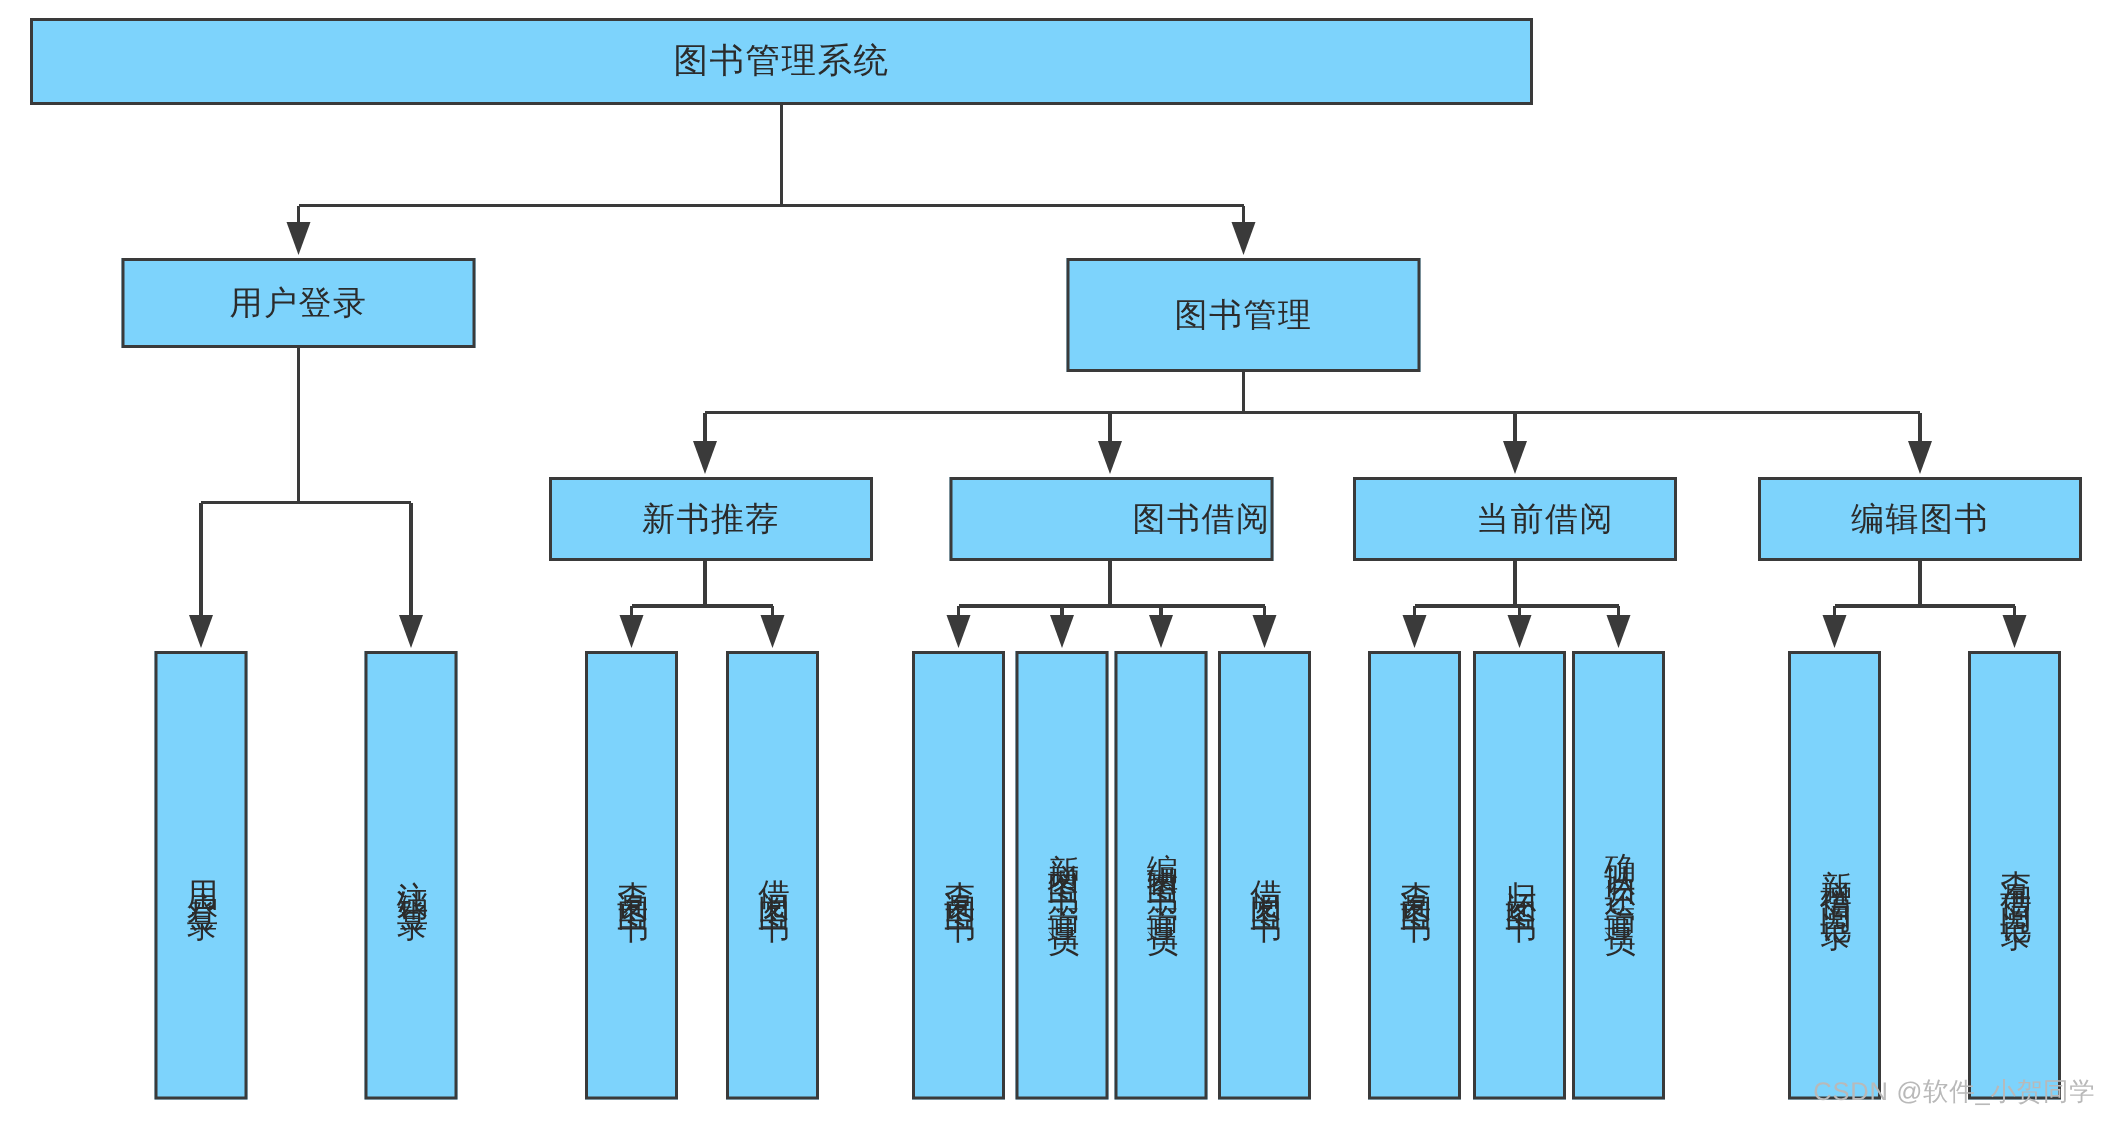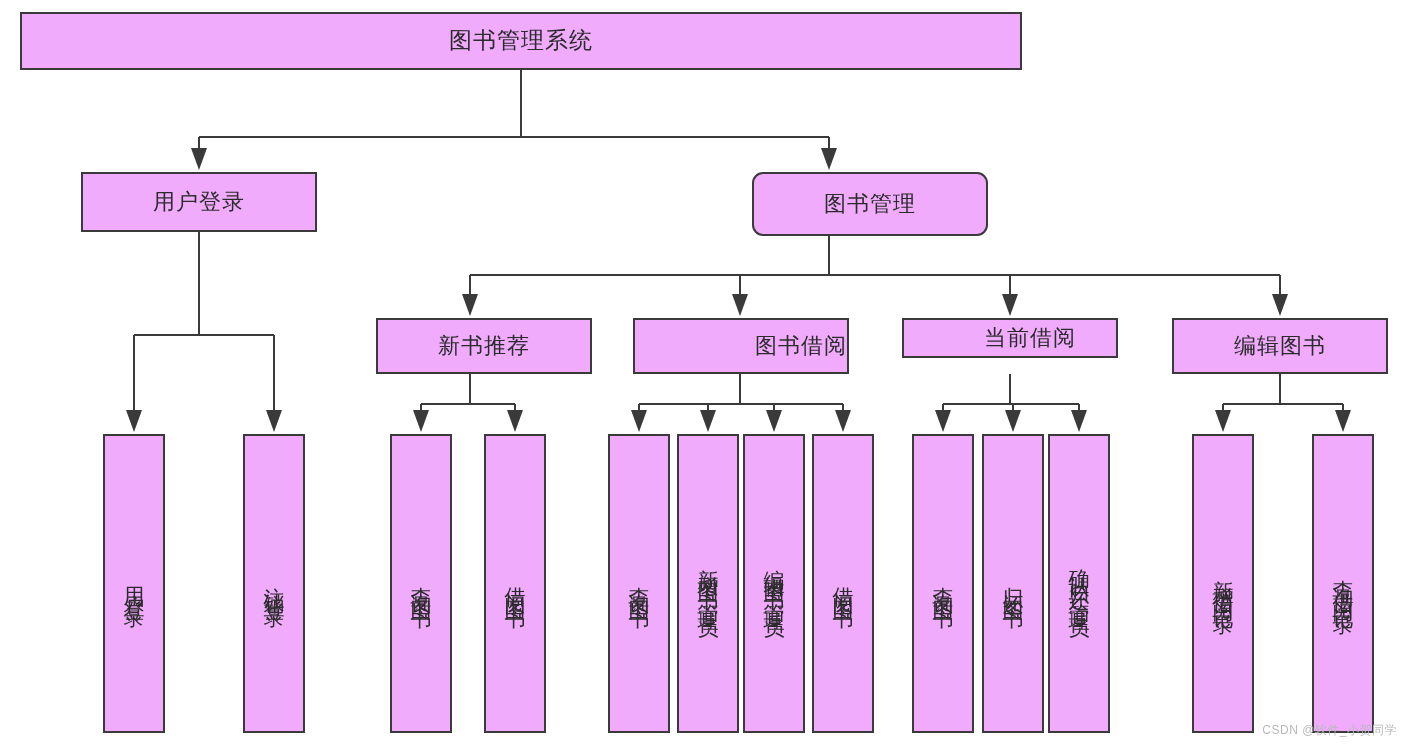--- a/index.html
+++ b/index.html
@@ -1,25 +1,25 @@
 <!DOCTYPE html>
 <html><head>
 <meta charset="utf-8">
 <style>
   html,body{margin:0;padding:0;background:#ffffff;}
   body{width:1405px;height:747px;font-family:"Liberation Sans","DejaVu Sans",sans-serif;overflow:hidden;}
   #stage{position:relative;width:1405px;height:747px;background:#fff;}
   svg#wires{position:absolute;left:0;top:0;width:1405px;height:747px;}
-  .node{position:absolute;box-sizing:border-box;background:#f0abfc;border:2.5px solid #3a3a3a;
+  .node{position:absolute;box-sizing:border-box;background:#7dd3fc;border:2.5px solid #3a3a3a;
         display:flex;align-items:center;justify-content:center;color:#2b2b2b;}
   .node.h{font-size:22px;letter-spacing:1px;line-height:1.1;}
   .node.v{writing-mode:vertical-rl;text-orientation:upright;font-size:21px;letter-spacing:7px;
           line-height:1.05;padding:4px 0;text-align:center;}
   .node.root{font-size:23px;}
-  #watermark{position:absolute;right:8px;bottom:8px;font-size:12px;color:#b9b9b9;
+  #watermark{position:absolute;right:8px;bottom:8px;font-size:17px;color:#b9b9b9;
              letter-spacing:.5px;white-space:nowrap;pointer-events:none;}
 </style>
 </head>
 <body>
 
 <div id="stage">
   <svg id="wires" viewBox="0 0 1405 747">
       <line x1="521" y1="70" x2="521" y2="137" stroke="#3a3a3a" stroke-width="2.5" shape-rendering="crispEdges"></line>
       <line x1="199" y1="137" x2="829" y2="137" stroke="#3a3a3a" stroke-width="2.5" shape-rendering="crispEdges"></line>
       <line x1="199" y1="137" x2="199" y2="150" stroke="#3a3a3a" stroke-width="2.5" shape-rendering="crispEdges"></line>
@@ -73,30 +73,30 @@
       <line x1="1343" y1="404" x2="1343" y2="412" stroke="#3a3a3a" stroke-width="2.5" shape-rendering="crispEdges"></line>
       <polygon points="1335,410 1351,410 1343,432" fill="#3a3a3a"></polygon>
     </svg>
   <div id="nodes">
       <div class="node h root" style="left: 20px; top: 12px; width: 1002px; height: 58px;">
         <span>图书管理系统</span>
       </div>
       <div class="node h" style="left: 81px; top: 172px; width: 236px; height: 60px;">
         <span>用户登录</span>
       </div>
-      <div class="node h" style="left: 752px; top: 172px; width: 236px; height: 64px; border-radius: 11px;">
+      <div class="node h" style="left: 711px; top: 172px; width: 236px; height: 76px;">
         <span>图书管理</span>
       </div>
-      <div class="node h" style="left: 376px; top: 318px; width: 216px; height: 56px;">
+      <div class="node h" style="left: 366px; top: 318px; width: 216px; height: 56px;">
         <span>新书推荐</span>
       </div>
       <div class="node h" style="left: 633px; top: 318px; width: 216px; height: 56px; justify-content: flex-end;">
         <span>图书借阅</span>
       </div>
-      <div class="node h" style="left: 902px; top: 318px; width: 216px; height: 40px; padding-left: 40px;">
+      <div class="node h" style="left: 902px; top: 318px; width: 216px; height: 56px; padding-left: 40px;">
         <span>当前借阅</span>
       </div>
       <div class="node h" style="left: 1172px; top: 318px; width: 216px; height: 56px;">
         <span>编辑图书</span>
       </div>
       <div class="node v" style="left: 103px; top: 434px; width: 62px; height: 299px;">
         <span>用户登录</span>
       </div>
       <div class="node v" style="left: 243px; top: 434px; width: 62px; height: 299px;">
         <span>注销登录</span>

